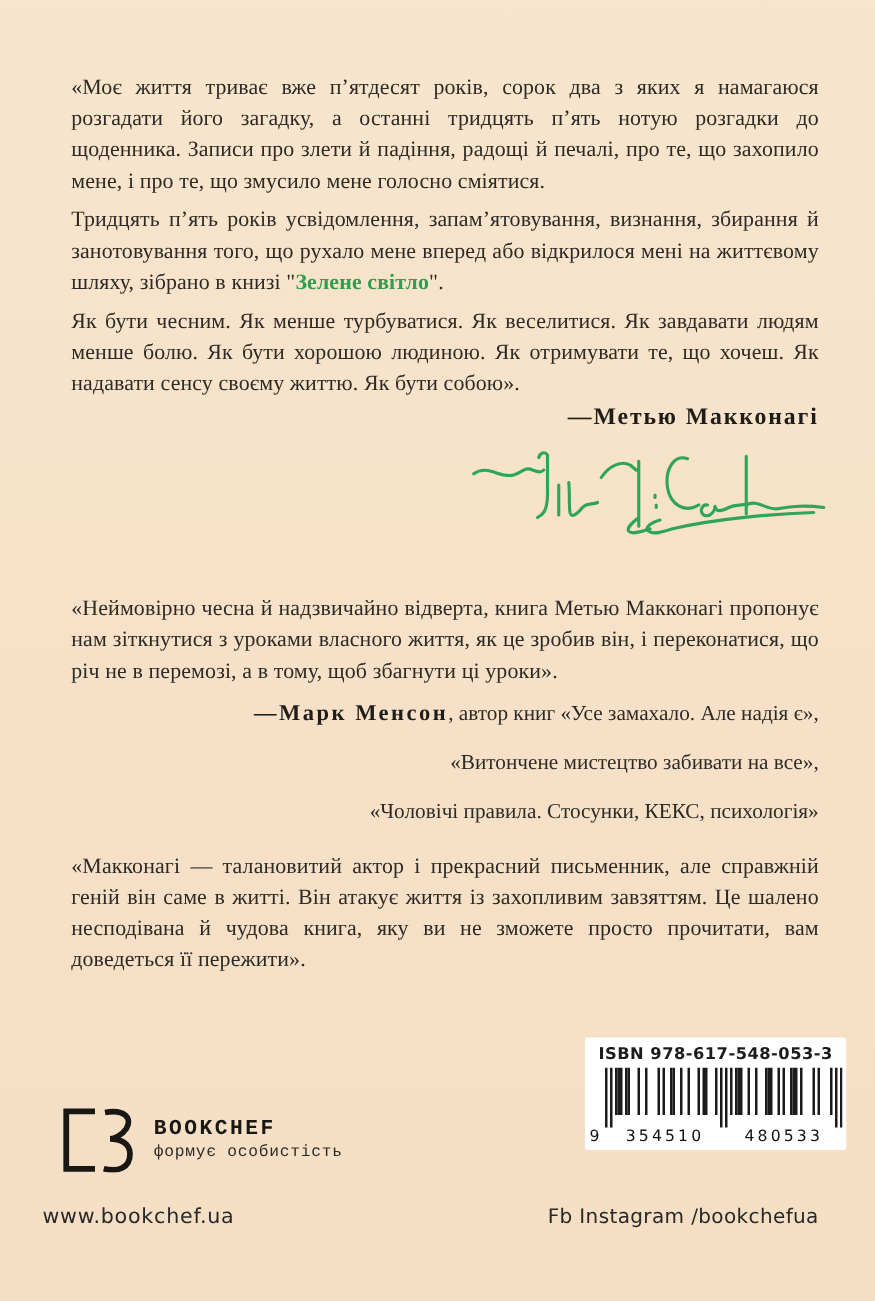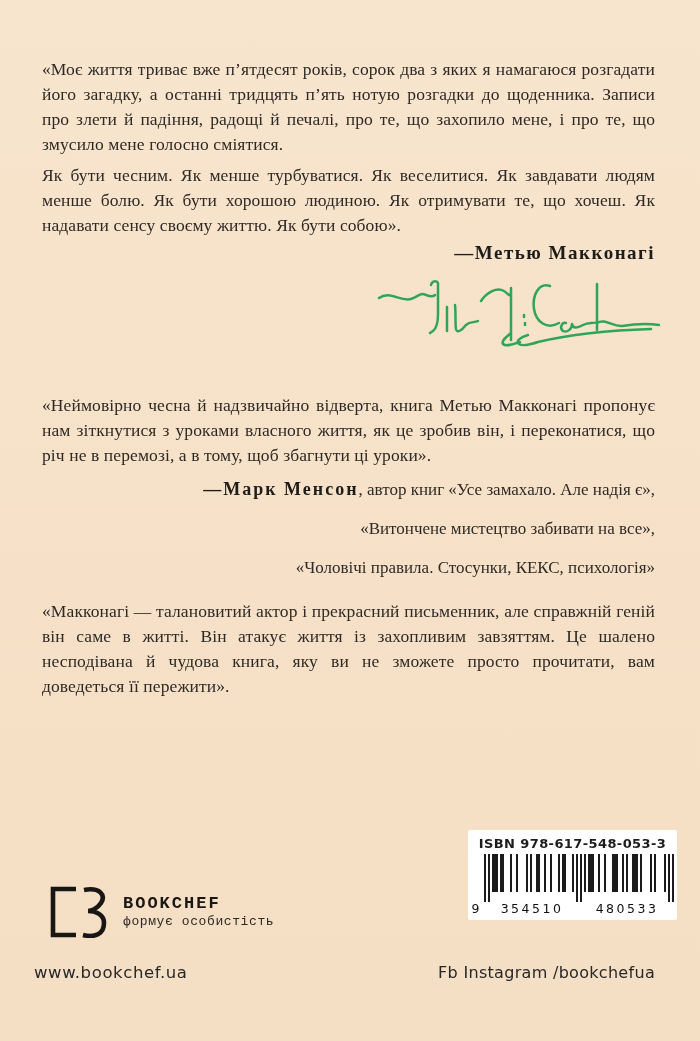--- a/index.html
+++ b/index.html
@@ -5,21 +5,21 @@
   html,body{margin:0;padding:0;}
   .page{
     position:relative;
     width:700px;height:1041px;
     background:linear-gradient(180deg,#f8e5cd 0%,#f6e1c8 55%,#f4dec4 100%);
     font-family:"Liberation Serif","DejaVu Serif",serif;
     color:#2d2a25;
     overflow:hidden;
     box-sizing:border-box;
   }
-  .content{padding:57px 45px 0 42px;}
+  .content{padding:57px 45px 0 57px;}
   .body-text{
     margin:0;
     font-size:17.5px;
     line-height:25px;
     text-align:justify;
     letter-spacing:.1px;
     color:#2d2a25;
   }
   .body-text + .body-text{margin-top:6px;}
   .green-title{color:#2f9e4e;font-weight:bold;}
@@ -105,20 +105,21 @@
   .footer-social{font-size:16px;letter-spacing:.3px;}
 </style>
 </head>
 <body>
 
 <div class="page">
   <div class="content">
 
     <p class="body-text">«Моє життя триває вже п’ятдесят років, сорок два з яких я намагаюся розгадати його загадку, а останні тридцять п’ять нотую розгадки до щоденника. Записи про злети й падіння, радощі й печалі, про те, що захопило мене, і про те, що змусило мене голосно сміятися.</p>
 
+    <p class="body-text"><span>Тридцять п’ять років усвідомлення, запам’ятовування, визнання, збирання й занотовування того, що рухало мене вперед або відкрилося мені на життєвому шляху, зібрано в книзі "</span><span class="green-title">Зелене світло</span><span>".</span></p>
 
     <p class="body-text">Як бути чесним. Як менше турбуватися. Як веселитися. Як завдавати людям менше болю. Як бути хорошою людиною. Як отримувати те, що хочеш. Як надавати сенсу своєму життю. Як бути собою».</p>
 
     <div class="attribution-main">—Метью Макконагі</div>
 
     <div class="signature-wrap">
       <svg width="290" height="95" viewBox="0 0 290 95" fill="none" xmlns="http://www.w3.org/2000/svg">
         <g stroke="#2fa558" stroke-width="2.5" stroke-linecap="round" stroke-linejoin="round" fill="none">
           <path d="M3,26 C14,18 24,30 35,27 C42,25 44,20 50,23 C55,25 57,25 59,23 M62,11 C60,8 56,9 55,13 M62,11 L62,42 C62,50 61,56 57,59 L54,61 M71,35 L71,59 M79,33 C80,42 79,51 80,57 C81,62 86,58 90,53 C94,49 98,51 102,49"></path>
           <path d="M105,29 C111,20 121,15 128,19 C132,21 133,26 135,21 M135,16 L135,68 M135,61 C130,65 125,69 127,72 C130,75 138,72 144,70 M148,43 L148,45 M149,51 L149,53"></path>

